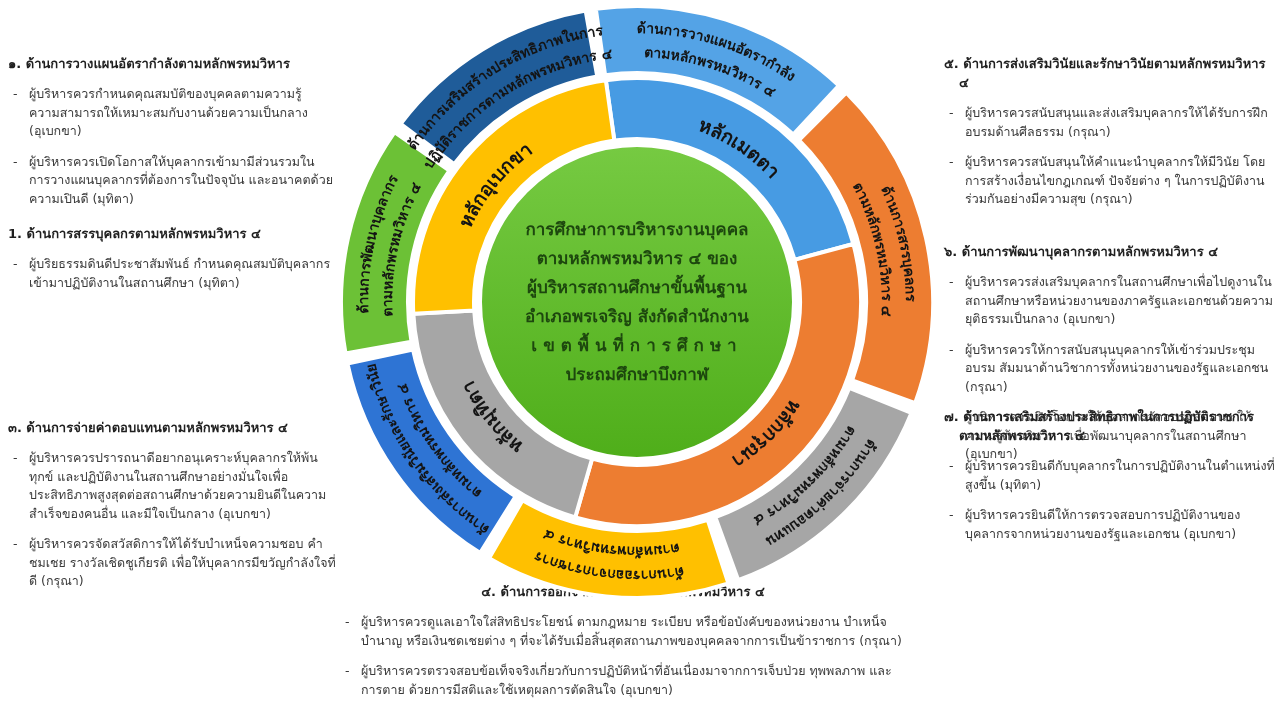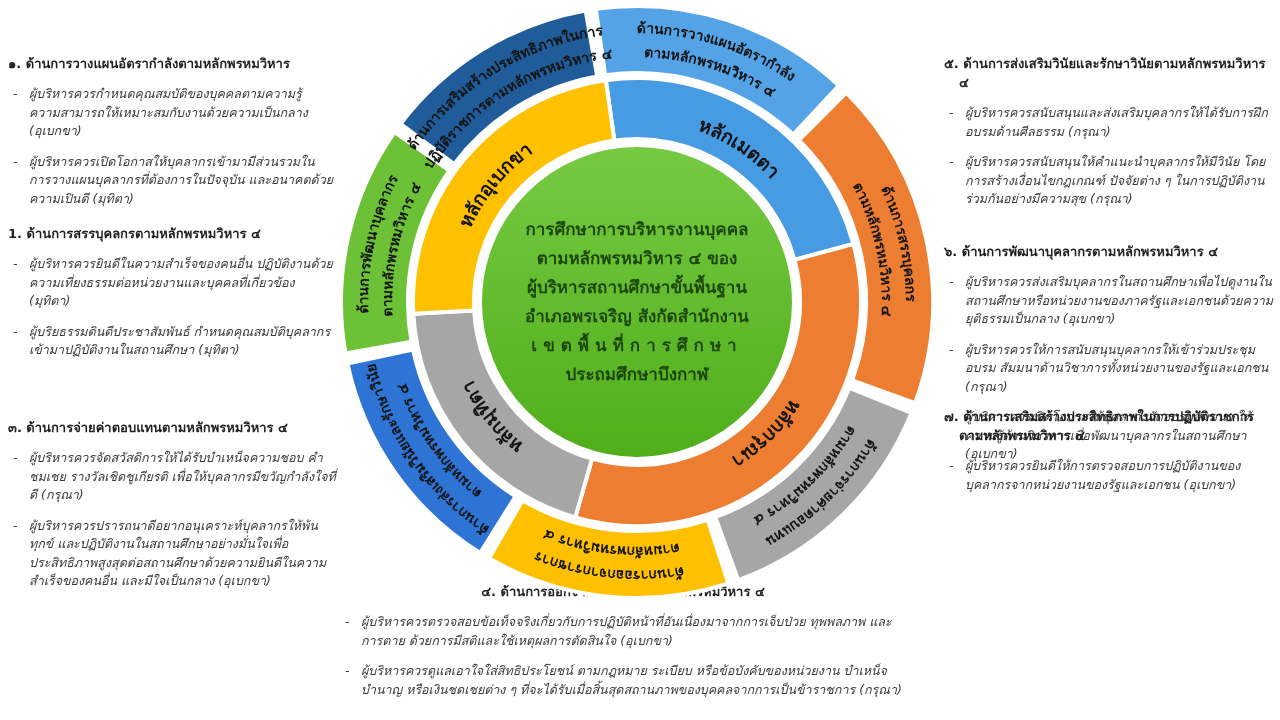--- a/index.html
+++ b/index.html
@@ -6,69 +6,69 @@
   body{
     width:1280px;height:720px;position:relative;overflow:hidden;
     background:#ffffff;
     font-family:"DejaVu Sans","Liberation Sans",sans-serif;
   }
   .panel{position:absolute;font-size:12.5px;line-height:1.48;color:#3a3a3a;}
   .panel-title{
     font-weight:bold;color:#1f1f1f;font-size:13px;
     padding-left:1.15em;text-indent:-1.15em;margin:0 0 3px 0;
   }
-  .panel-item{position:relative;padding-left:21px;margin:12px 0 2px 0;font-style:italic;}
+  .panel-item{position:relative;padding-left:21px;margin:12px 0 2px 0;}
   .panel-item::before{content:"-";position:absolute;left:5px;top:0;color:#3a3a3a;}
   .panel-bottom .panel-title{text-align:center;padding-left:0;text-indent:0;}
   #chart-wrap{position:absolute;left:337px;top:2px;width:600px;height:600px;}
   #chart-wrap svg{width:600px;height:600px;display:block;}
   svg text{font-family:"DejaVu Sans","Liberation Sans",sans-serif;}
 </style>
 </head>
 <body>
 
 <div class="panel" style="left:8px;top:54px;width:326px;">
   <div class="panel-title">๑. ด้านการวางแผนอัตรากำลังตามหลักพรหมวิหาร</div>
   <div class="panel-item">ผู้บริหารควรกำหนดคุณสมบัติของบุคคลตามความรู้ ความสามารถให้เหมาะสมกับงานด้วยความเป็นกลาง (อุเบกขา)</div>
   <div class="panel-item">ผู้บริหารควรเปิดโอกาสให้บุคลากรเข้ามามีส่วนรวมในการวางแผนบุคลากรที่ต้องการในปัจจุบัน และอนาคตด้วยความเปินดี (มุทิตา)</div>
 </div>
 
 <div class="panel" style="left:8px;top:224px;width:330px;">
   <div class="panel-title">1. ด้านการสรรบุคลกรตามหลักพรหมวิหาร ๔</div>
-  <div class="panel-item">ผู้บริหารควรยินดีในความสำเร็จของคนอื่น ปฏิบัติงานด้วยความเที่ยงธรรมต่อหน่วยงานและบุคคลที่เกี่ยวข้อง (มุทิตา)</div>
   <div class="panel-item">ผู้บริยธรรมดินดีประชาสัมพันธ์ กำหนดคุณสมบัติบุคลากรเข้ามาปฏิบัติงานในสถานศึกษา (มุทิตา)</div>
 </div>
 
 <div class="panel" style="left:8px;top:418px;width:332px;">
   <div class="panel-title">๓. ด้านการจ่ายค่าตอบแทนตามหลักพรหมวิหาร ๔</div>
+  <div class="panel-item">ผู้บริหารควรปรารถนาดีอยากอนุเคราะห์บุคลากรให้พ้นทุกข์ และปฏิบัติงานในสถานศึกษาอย่างมั่นใจเพื่อประสิทธิภาพสูงสุดต่อสถานศึกษาด้วยความยินดีในความสำเร็จของคนอื่น และมีใจเป็นกลาง (อุเบกขา)</div>
   <div class="panel-item">ผู้บริหารควรจัดสวัสดิการให้ได้รับบำเหน็จความชอบ คำชมเชย รางวัลเชิดชูเกียรติ เพื่อให้บุคลากรมีขวัญกำลังใจที่ดี (กรุณา)</div>
-  <div class="panel-item">ผู้บริหารควรปรารถนาดีอยากอนุเคราะห์บุคลากรให้พ้นทุกข์ และปฏิบัติงานในสถานศึกษาอย่างมั่นใจเพื่อประสิทธิภาพสูงสุดต่อสถานศึกษาด้วยความยินดีในความสำเร็จของคนอื่น และมีใจเป็นกลาง (อุเบกขา)</div>
 </div>
 
 <div class="panel panel-bottom" style="left:340px;top:582px;width:566px;">
   <div class="panel-title">๔. ด้านการออกจากราชการตามหลักพรหมวิหาร ๔</div>
+  <div class="panel-item">ผู้บริหารควรดูแลเอาใจใส่สิทธิประโยชน์ ตามกฎหมาย ระเบียบ หรือข้อบังคับของหน่วยงาน บำเหน็จบำนาญ หรือเงินชดเชยต่าง ๆ ที่จะได้รับเมื่อสิ้นสุดสถานภาพของบุคคลจากการเป็นข้าราชการ (กรุณา)</div>
   <div class="panel-item">ผู้บริหารควรตรวจสอบข้อเท็จจริงเกี่ยวกับการปฏิบัติหน้าที่อันเนื่องมาจากการเจ็บป่วย ทุพพลภาพ และการตาย ด้วยการมีสติและใช้เหตุผลการตัดสินใจ (อุเบกขา)</div>
-  <div class="panel-item">ผู้บริหารควรดูแลเอาใจใส่สิทธิประโยชน์ ตามกฎหมาย ระเบียบ หรือข้อบังคับของหน่วยงาน บำเหน็จบำนาญ หรือเงินชดเชยต่าง ๆ ที่จะได้รับเมื่อสิ้นสุดสถานภาพของบุคคลจากการเป็นข้าราชการ (กรุณา)</div>
 </div>
 
 <div class="panel" style="left:944px;top:54px;width:332px;">
   <div class="panel-title">๕. ด้านการส่งเสริมวินัยและรักษาวินัยตามหลักพรหมวิหาร ๔</div>
   <div class="panel-item">ผู้บริหารควรสนับสนุนและส่งเสริมบุคลากรให้ได้รับการฝึกอบรมด้านศีลธรรม (กรุณา)</div>
   <div class="panel-item">ผู้บริหารควรสนับสนุนให้คำแนะนำบุคลากรให้มีวินัย โดยการสร้างเงื่อนไขกฎเกณฑ์ ปัจจัยต่าง ๆ ในการปฏิบัติงานร่วมกันอย่างมีความสุข (กรุณา)</div>
 </div>
 
 <div class="panel" style="left:944px;top:242px;width:332px;">
   <div class="panel-title">๖. ด้านการพัฒนาบุคลากรตามหลักพรหมวิหาร ๔</div>
   <div class="panel-item">ผู้บริหารควรส่งเสริมบุคลากรในสถานศึกษาเพื่อไปดูงานในสถานศึกษาหรือหน่วยงานของภาครัฐและเอกชนด้วยความยุติธรรมเป็นกลาง (อุเบกขา)</div>
   <div class="panel-item">ผู้บริหารควรให้การสนับสนุนบุคลากรให้เข้าร่วมประชุม อบรม สัมมนาด้านวิชาการทั้งหน่วยงานของรัฐและเอกชน (กรุณา)</div>
   <div class="panel-item">ผู้บริหารควรเปิดโอกาสให้บุคลากรจัดอบรมสัมมนา ให้ความรู้ด้านวิชาการเพื่อพัฒนาบุคลากรในสถานศึกษา (อุเบกขา)</div>
 </div>
 
 <div class="panel" style="left:944px;top:407px;width:332px;">
   <div class="panel-title">๗. ด้านการเสริมสร้างประสิทธิภาพในการปฏิบัติราชการ ตามหลักพรหมวิหาร ๔</div>
+  <div class="panel-item">ผู้บริหารควรยินดีกับบุคลากรในการปฏิบัติงานในตำแหน่งที่สูงขึ้น (มุทิตา)</div>
   <div class="panel-item">ผู้บริหารควรยินดีให้การตรวจสอบการปฏิบัติงานของบุคลากรจากหน่วยงานของรัฐและเอกชน (อุเบกขา)</div>
 </div>
 
 <div id="chart-wrap">
   <svg viewBox="0 0 600 600" aria-hidden="true">
       <defs>
         <linearGradient id="cgrad" x1="0" y1="0" x2="0" y2="1">
           <stop offset="0%" stop-color="#76CA42"></stop>
           <stop offset="100%" stop-color="#4FAE1A"></stop>
         </linearGradient>

